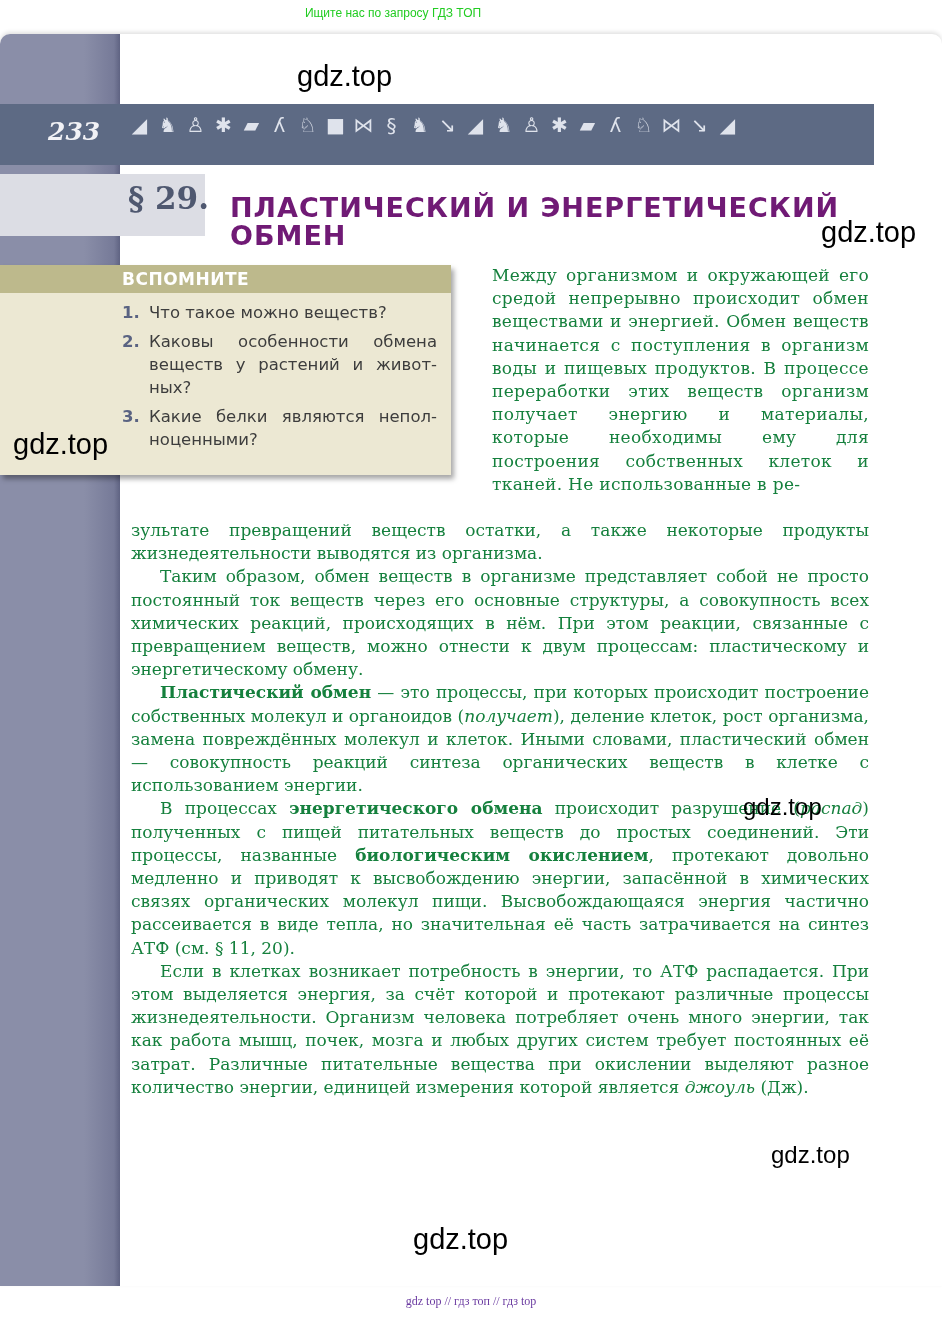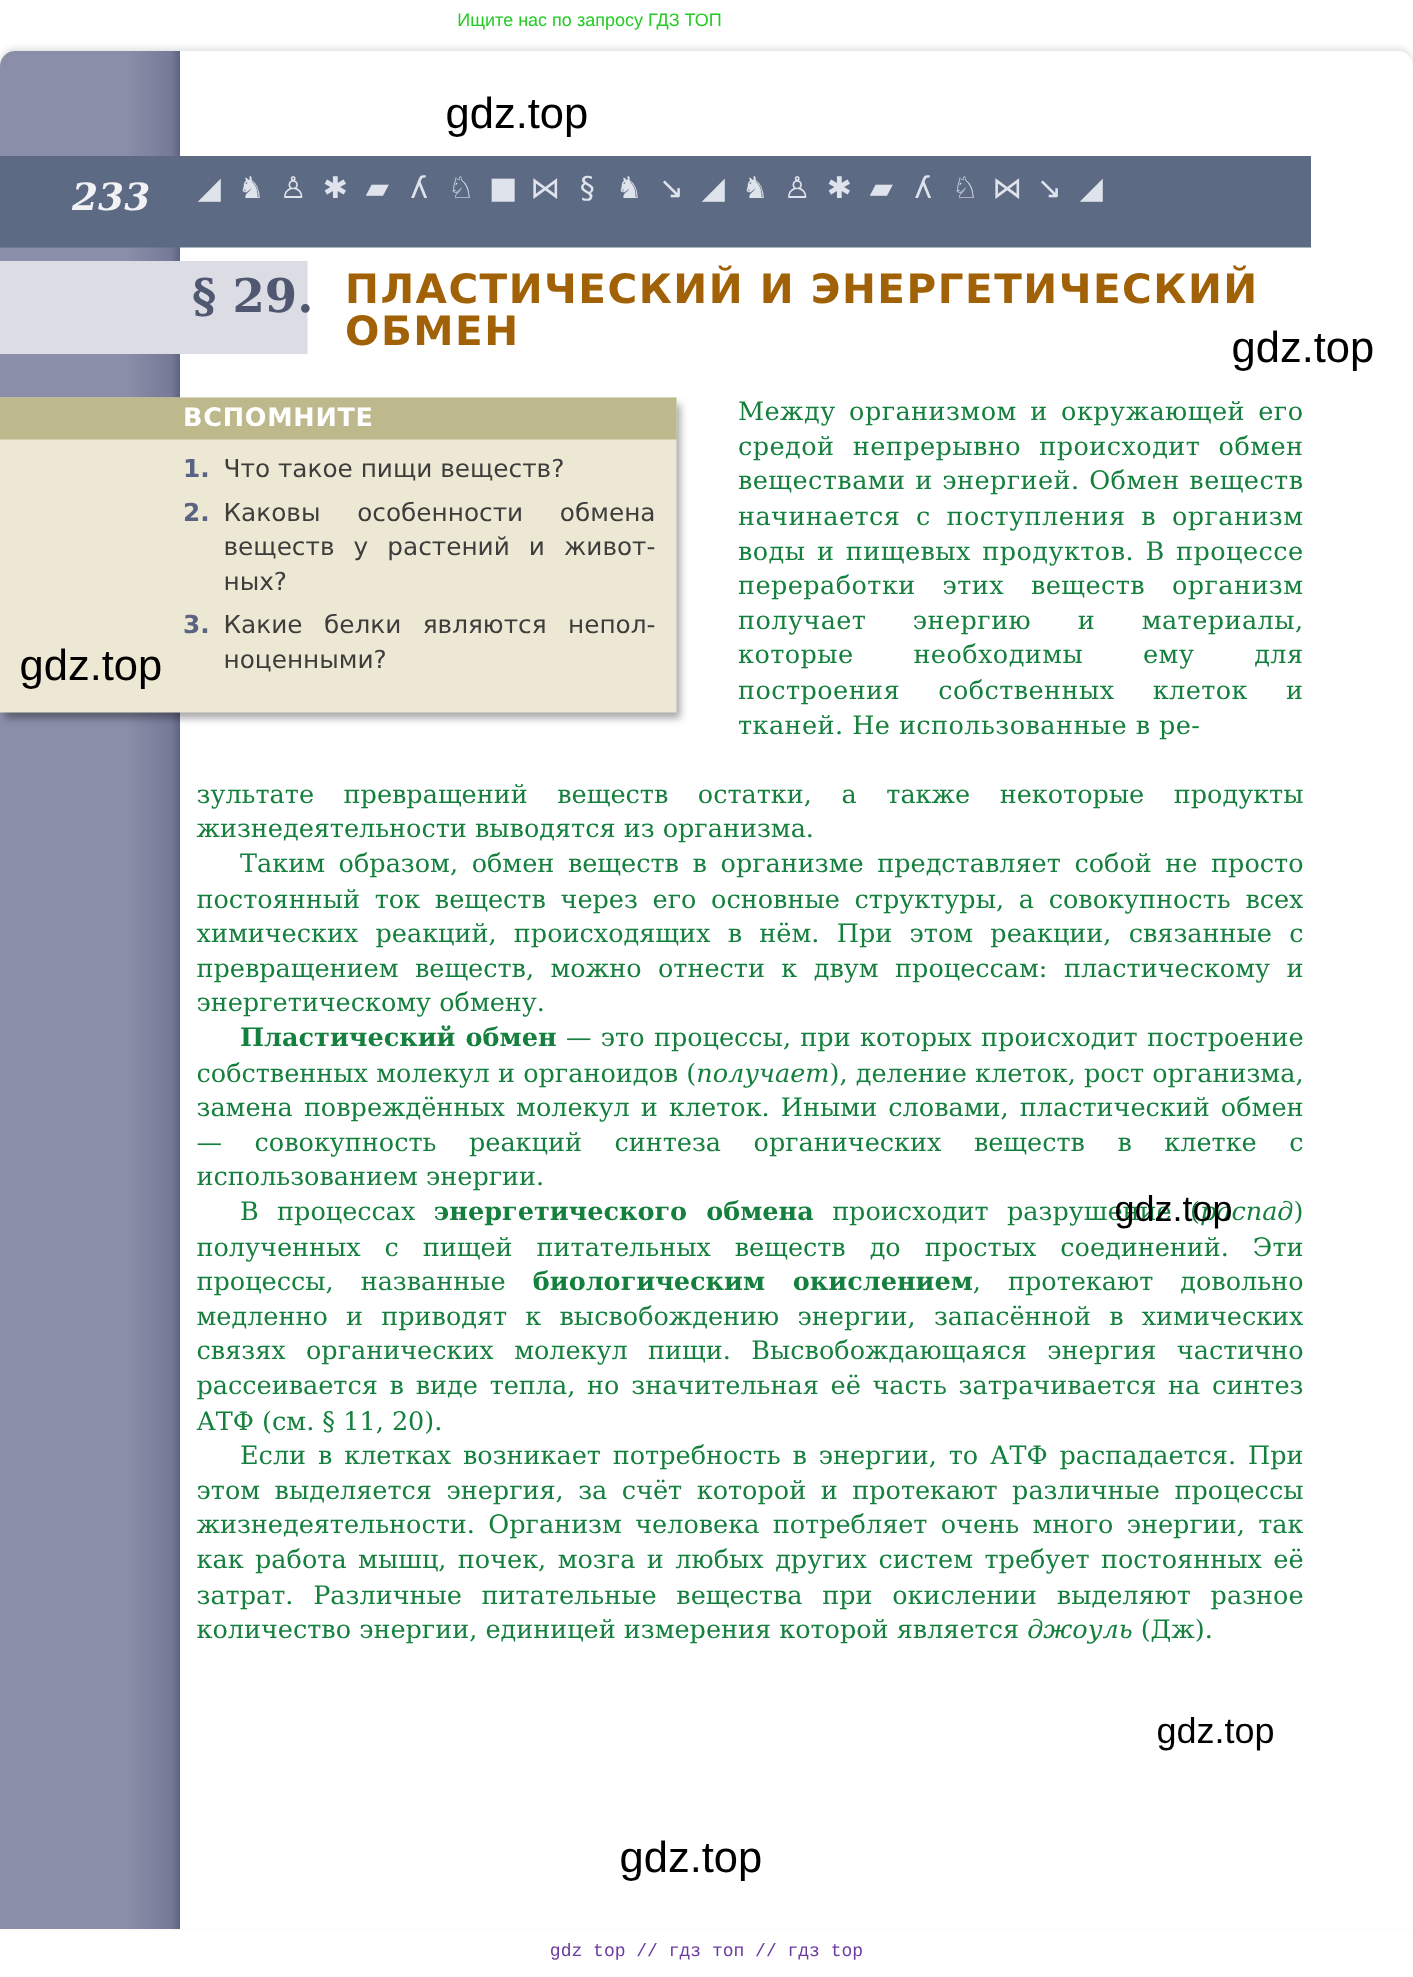--- a/index.html
+++ b/index.html
@@ -39,23 +39,23 @@
   .animals span { display:inline-block; width:24px; text-align:center; }
   .section-box {
     position:absolute; left:0; top:174px; width:205px; height:62px;
     background:#dcdde4;
   }
   .section-num {
     position:absolute; left:128px; top:180px; font-size:31px; font-weight:bold;
     color:#4f5870; font-family:"DejaVu Serif", serif;
   }
   .section-title {
-    position:absolute; left:230px; top:180px; width:640px;
+    position:absolute; left:230px; top:194px; width:640px;
     font-family:"DejaVu Sans", sans-serif; font-weight:bold; font-size:27px;
-    line-height:28px; color:#a16207; letter-spacing:1px; text-transform:uppercase;
+    line-height:28px; color:#701a75; letter-spacing:1px; text-transform:uppercase;
   }
   .recall-box {
     position:absolute; left:0; top:265px; width:451px; height:210px;
     background:#ece8d3;
     box-shadow:3px 4px 5px rgba(0,0,0,0.35);
   }
   .recall-head {
     position:absolute; left:0; top:0; width:451px; height:28px;
     background:#bdb98c;
   }
@@ -79,21 +79,21 @@
   .main-col { left:131px; top:519px; width:738px; }
   .main-col p { margin:0; text-indent:0; }
   .main-col p.ind { text-indent:29px; }
   .wm {
     position:absolute; font-family:"Liberation Sans", sans-serif; color:#000;
   }
   .wm-lg { font-size:29px; }
   .wm-md { font-size:24px; }
   .footer-links {
     position:absolute; left:0; top:1294px; width:942px; text-align:center;
-    font-family:Liberation Mono, monospace; font-size:12px; color:#6a3aa0;
+    font-family:Liberation Serif, serif; font-size:12px; color:#6a3aa0;
   }
   b { font-weight:bold; }
   i { font-style:italic; }
 </style>
 </head>
 <body>
 
 <div class="top-note">Ищите нас по запросу ГДЗ ТОП</div>
 
 <div class="page"></div>
@@ -129,21 +129,21 @@
 <div class="section-box"></div>
 <div class="section-num">§ 29.</div>
 <div class="section-title">ПЛАСТИЧЕСКИЙ И ЭНЕРГЕТИЧЕСКИЙ ОБМЕН</div>
 
 <div class="recall-box">
   <div class="recall-head"></div>
   <div class="recall-title">ВСПОМНИТЕ</div>
   <ul class="recall-list">
     <li>
       <span class="num">1.</span>
-      <span class="txt">Что такое пищи веществ?</span>
+      <span class="txt">Что такое можно веществ?</span>
     </li>
     <li>
       <span class="num">2.</span>
       <span class="txt">Каковы особенности обмена веществ у растений и живот­ных?</span>
     </li>
     <li>
       <span class="num">3.</span>
       <span class="txt">Какие белки являются непол­ноценными?</span>
     </li>
   </ul>

